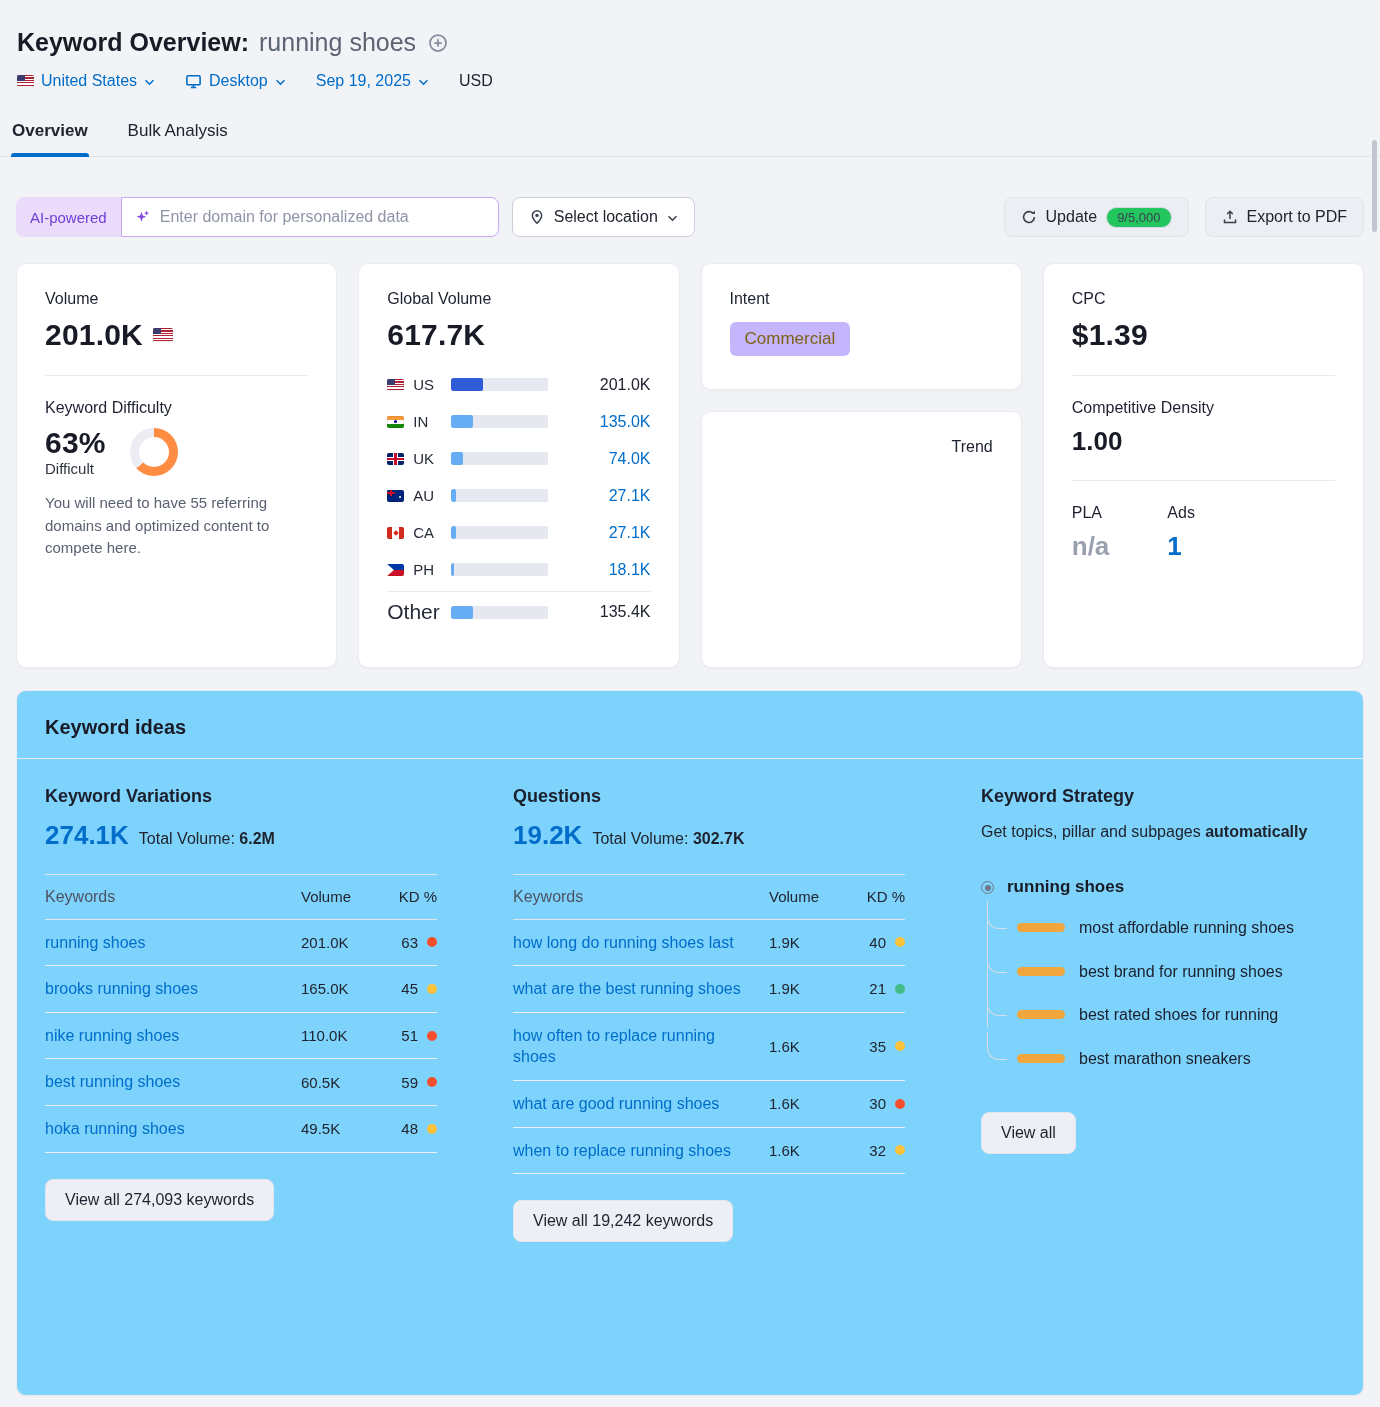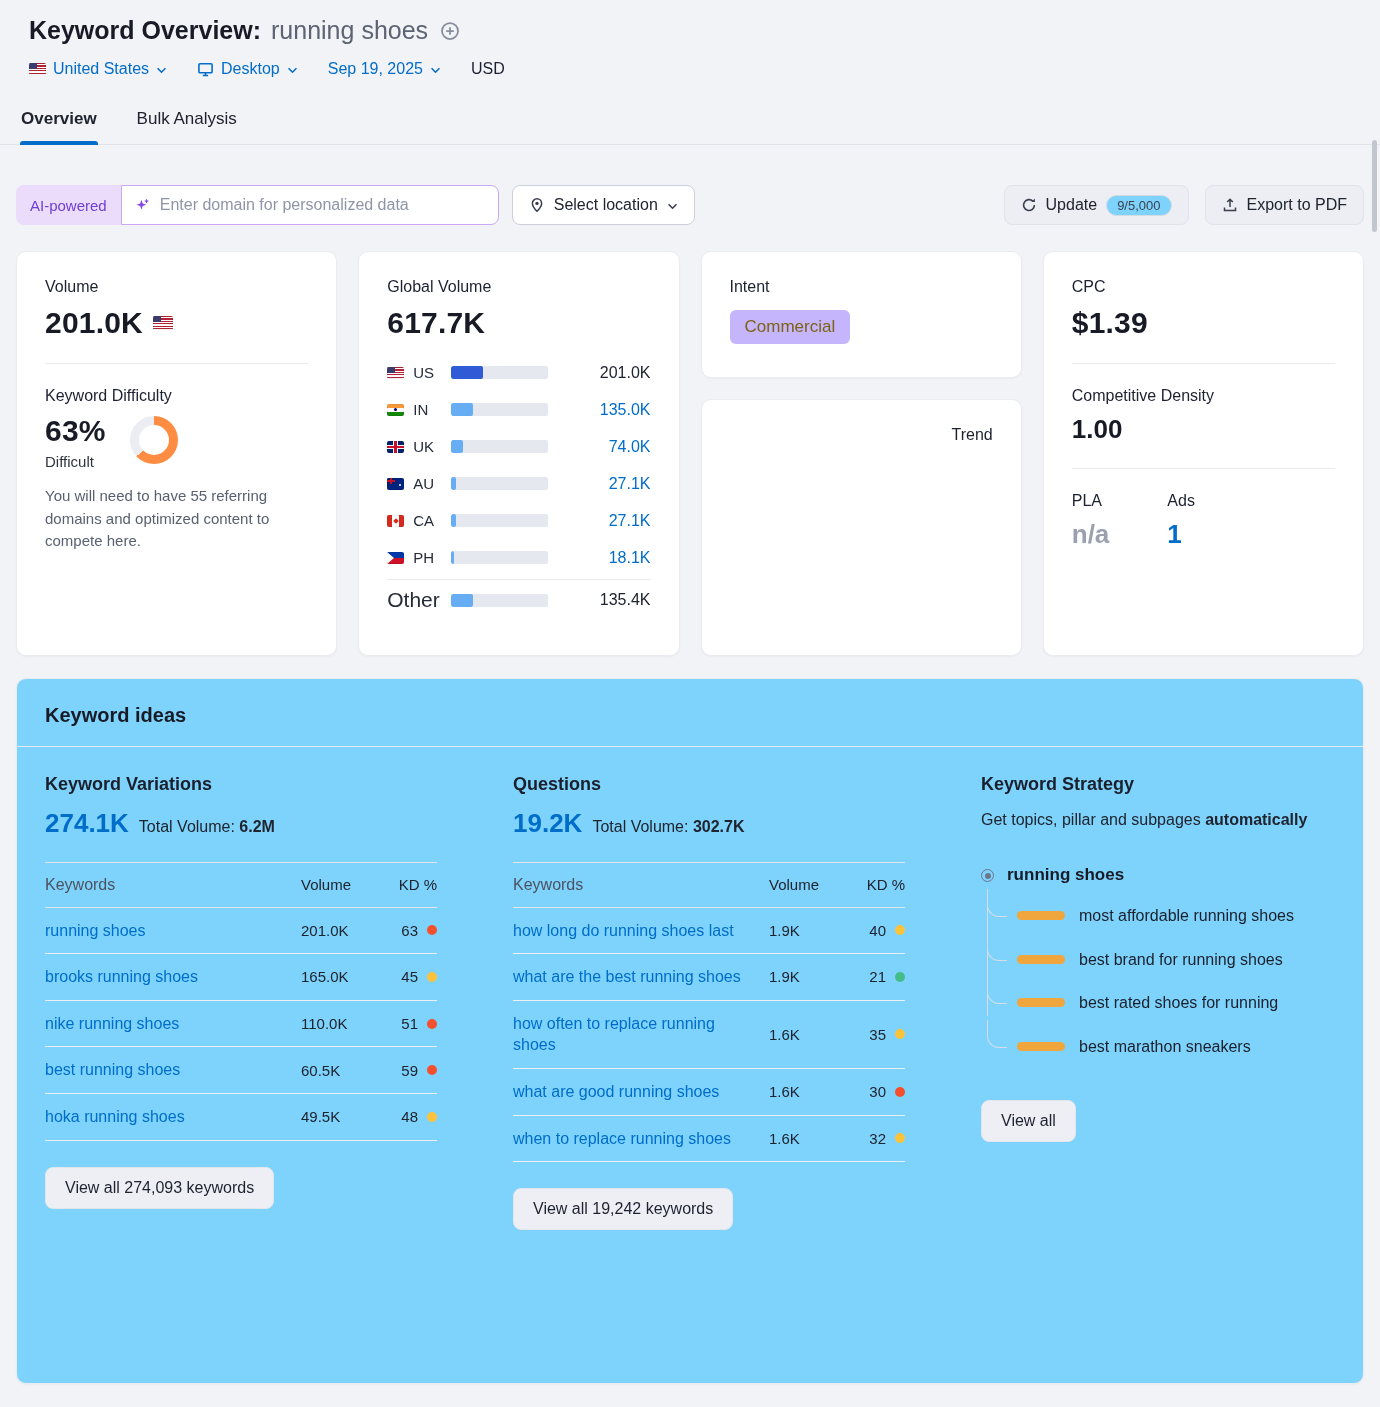--- a/index.html
+++ b/index.html
@@ -6,59 +6,59 @@
   html,body { width:1380px; height:1407px; }
   body {
     font-family: "Liberation Sans", sans-serif;
     background: #f2f3f7;
     color: #181b26;
     position: relative;
     overflow: hidden;
     font-size: 16px;
   }
   
-  .top { padding: 16px 17px 0; margin-left: 12px; }
+  .top { padding: 28px 17px 0; }
   .title-row { display:flex; align-items:center; gap:12px; }
   .title-main { font-size:25px; font-weight:700; }
   .title-kw { font-size:25px; font-weight:400; color:#5c6372; }
   .icon-btn { display:inline-flex; align-items:center; }
   .filters { display:flex; align-items:center; gap:30px; margin-top:15px; }
   .f-link { display:inline-flex; align-items:center; gap:7px; color:var(--blue); cursor:pointer; font-size:16px; }
   .f-usd { font-size:16px; color:#1c2030; }
   .chev { margin-top:2px; }
   
-  .tabs { margin-top:23px; padding:0 20px; border-bottom:1px solid #e1e3ea; display:flex; gap:38px; }
+  .tabs { margin-top:23px; padding:0 11px; border-bottom:1px solid #e1e3ea; display:flex; gap:38px; }
   .tab { font-size:17px; padding:8px 1px 15px; position:relative; color:#20242f; cursor:pointer; }
   .tab.active { font-weight:700; }
   .tab.active::after { content:""; position:absolute; left:0; right:0; bottom:-1px; height:4px; background:var(--blue); border-radius:3px 3px 0 0; }
   
   .content { padding:0 16px; }
   .toolbar { margin-top:40px; display:flex; align-items:center; }
   .ai-badge { background:#ecdcfc; color:#6f3fd4; font-size:15px; padding:0 14px; height:40px; display:inline-flex; align-items:center; border-radius:8px 0 0 8px; }
   .ai-input { display:inline-flex; align-items:center; gap:9px; background:#fff; border:1.5px solid #c9a8f5; border-radius:0 8px 8px 0; height:40px; padding:0 12px; width:378px; }
   .ai-field { border:none; outline:none; flex:1; font-size:16px; font-family:"Liberation Sans",sans-serif; color:#20242f; background:transparent; }
   .ai-field::placeholder { color:#8f95a7; }
   .btn { display:inline-flex; align-items:center; gap:9px; height:40px; padding:0 16px; border-radius:8px; font-size:16px; color:#20242f; font-family:"Liberation Sans",sans-serif; cursor:pointer; }
   .btn-white { background:#fff; border:1px solid #ccd0da; margin-left:13px; }
   .btn-gray { background:#eceef3; border:1px solid #e0e3ea; }
   .toolbar .spacer { flex:1; }
-  .quota { background:#7dd3fc; border:1px solid #d6dae2; border-radius:12px; padding:2px 10px; font-size:13px; color:#3c4252; }
+  .quota { background:#22c55e; border:1px solid #d6dae2; border-radius:12px; padding:2px 10px; font-size:13px; color:#3c4252; }
   .btn + .btn { margin-left:16px; }
   
   .cards { margin-top:26px; display:grid; grid-template-columns:repeat(4,1fr); gap:21px; }
   .card { background:#fff; border:1px solid #eaecf2; border-radius:10px; padding:26px 28px; height:405px; box-shadow:0 1px 2px rgba(24,27,38,.04); }
   .col3 { display:flex; flex-direction:column; gap:21px; height:405px; }
   .col3 .card.intent { height:127px; flex:none; }
   .col3 .card.trend { flex:1; height:auto; display:flex; flex-direction:column;align-items:flex-end; }
   .card-label { font-size:16px; color:#1d2130; }
   .big-row { display:flex; align-items:center; gap:10px; margin-top:10px; }
   .big-num { font-size:30px; font-weight:700; letter-spacing:.2px; }
   .hr { border:none; border-top:1px solid #e8eaf0; margin:23px 0; }
   .kd-flex { display:flex; align-items:flex-start; margin-top:9px; }
-  .kd-level { font-size:15px; color:#30343f; margin-top:5px; }
+  .kd-level { font-size:15px; color:#30343f; }
   .donut { width:48px; height:48px; border-radius:50%; margin-left:24px; margin-top:2px;
            background:conic-gradient(var(--ring) calc(var(--kd)*1%), #ebedf2 0); position:relative; }
   .donut::after { content:""; position:absolute; inset:9px; background:#fff; border-radius:50%; }
   .kd-note { font-size:15px; color:#596070; line-height:1.5; margin-top:15px; }
   
   .gv-rows { margin-top:14px; }
   .gv-row { display:flex; align-items:center; height:37px; }
   .gv-row.other { border-top:1px solid #e8eaf0; margin-top:3px; height:41px; }
   .gv-code { width:38px; font-size:15px; color:#262b38; margin-left:9px; }
   .gv-label-other { width:64px; font-size:21px; color:#262b38; }

